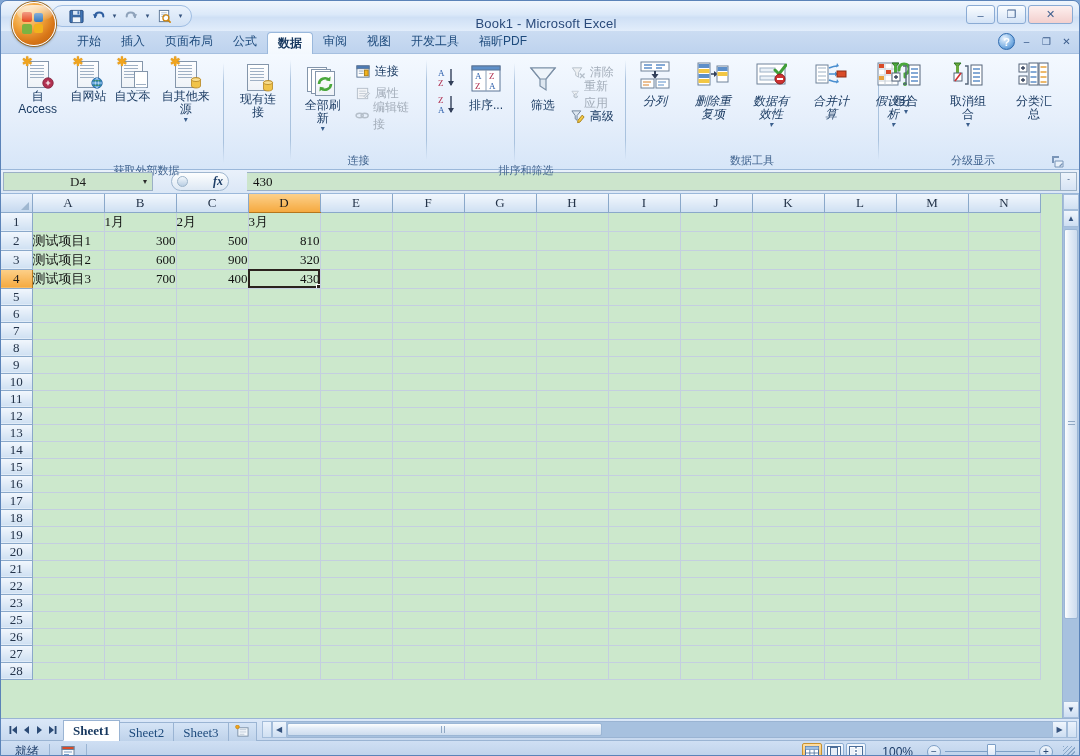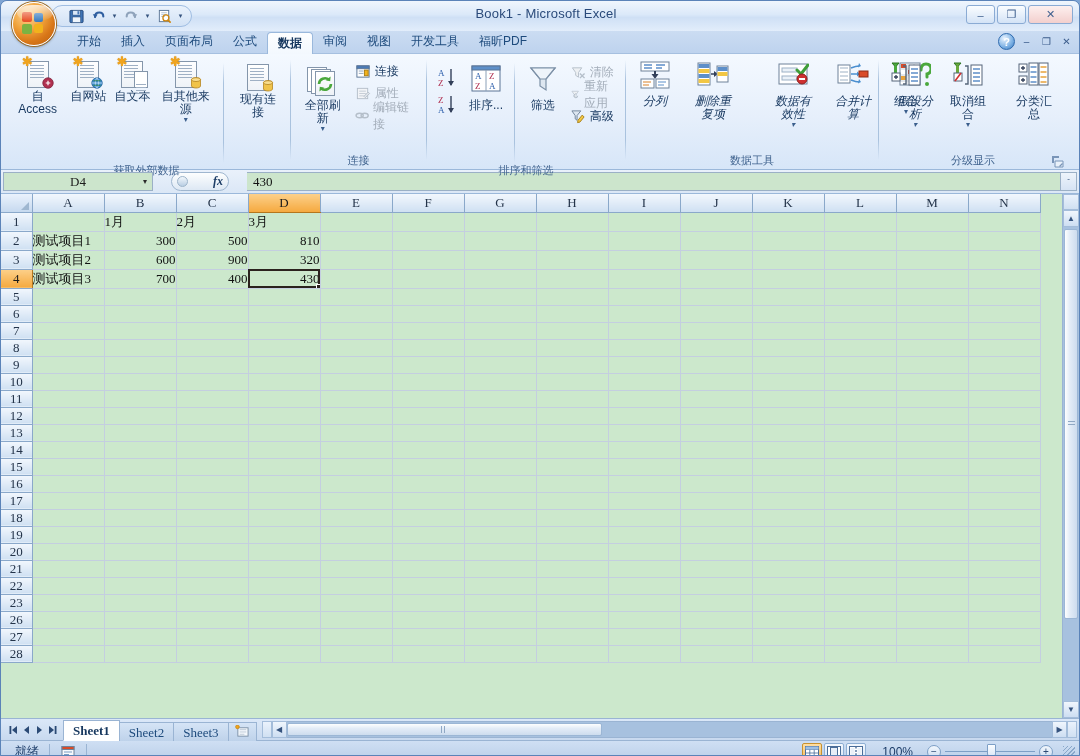--- a/index.html
+++ b/index.html
@@ -19,21 +19,21 @@
   }
 
   
   #titlebar {
     position: relative;
     height: 30px;
     background: linear-gradient(180deg,#f0f6fd 0%,#dbe9f9 45%,#cfe0f5 55%,#e2edfb 100%);
     border-radius: 6px 6px 0 0;
   }
   #title-text {
-    position:absolute; left:0; right:0; top:5px;
+    position:absolute; left:0; right:0; top:15px;
     text-align:center; font-size:13px; color:#2a4a7a;
     letter-spacing:.2px;
     margin-left:12px;
   }
   
   #orb {
     position:absolute; left:11px; top:1px; width:44px; height:44px;
     border-radius:50%;
     background: radial-gradient(circle at 35% 28%, #ffd79a 0%, #f0a33c 38%, #d97718 66%, #b55c10 100%);
     border:1px solid #fff;
@@ -618,21 +618,21 @@
               <rect x="1.5" y="18" width="11" height="4" fill="#f2c744"></rect>
               <path d="M14 13 h5" stroke="#33405a" stroke-width="1.4"></path>
               <path d="M17 10 L21 13 L17 16 Z" fill="#33405a"></path>
               <rect x="20" y="5" width="11" height="16" fill="#fff" stroke="#6f8299"></rect>
               <rect x="20.5" y="6" width="10" height="4" fill="#5d8fc9"></rect>
               <rect x="20.5" y="11" width="10" height="4" fill="#f2c744"></rect>
             </svg>
           </div>
           <span class="lbl">删除重复项</span>
         </div>
-        <div class="rbig" style="min-width:46px;margin-left:22px;">
+        <div class="rbig" style="min-width:46px;">
           <div class="ico">
             <svg width="32" height="28" viewBox="0 0 32 28">
               <rect x="2" y="3" width="28" height="20" fill="#fff" stroke="#6f8299"></rect>
               <rect x="5" y="7" width="15" height="4" fill="#eaf1f8" stroke="#9db1c6"></rect>
               <rect x="5" y="15" width="15" height="4" fill="#eaf1f8" stroke="#9db1c6"></rect>
               <path d="M20 9 L24 13 L31 4" stroke="#3f9e38" stroke-width="3" fill="none" stroke-linecap="round"></path>
               <circle cx="25" cy="18" r="5" fill="#cf3030" stroke="#8d1d1d"></circle>
               <path d="M22 18 h6" stroke="#fff" stroke-width="2"></path>
             </svg>
           </div>
@@ -1174,20 +1174,37 @@
               <td class="cell"></td>
               <td class="cell"></td>
               <td class="cell"></td>
               <td class="cell"></td>
               <td class="cell"></td>
               <td class="cell"></td>
               <td class="cell"></td>
               <td class="cell"></td>
             </tr>
             <tr>
+              <th class="rowhead">25</th>
+              <td class="cell"></td>
+              <td class="cell"></td>
+              <td class="cell"></td>
+              <td class="cell"></td>
+              <td class="cell"></td>
+              <td class="cell"></td>
+              <td class="cell"></td>
+              <td class="cell"></td>
+              <td class="cell"></td>
+              <td class="cell"></td>
+              <td class="cell"></td>
+              <td class="cell"></td>
+              <td class="cell"></td>
+              <td class="cell"></td>
+            </tr>
+            <tr>
               <th class="rowhead">26</th>
               <td class="cell"></td>
               <td class="cell"></td>
               <td class="cell"></td>
               <td class="cell"></td>
               <td class="cell"></td>
               <td class="cell"></td>
               <td class="cell"></td>
               <td class="cell"></td>
               <td class="cell"></td>

